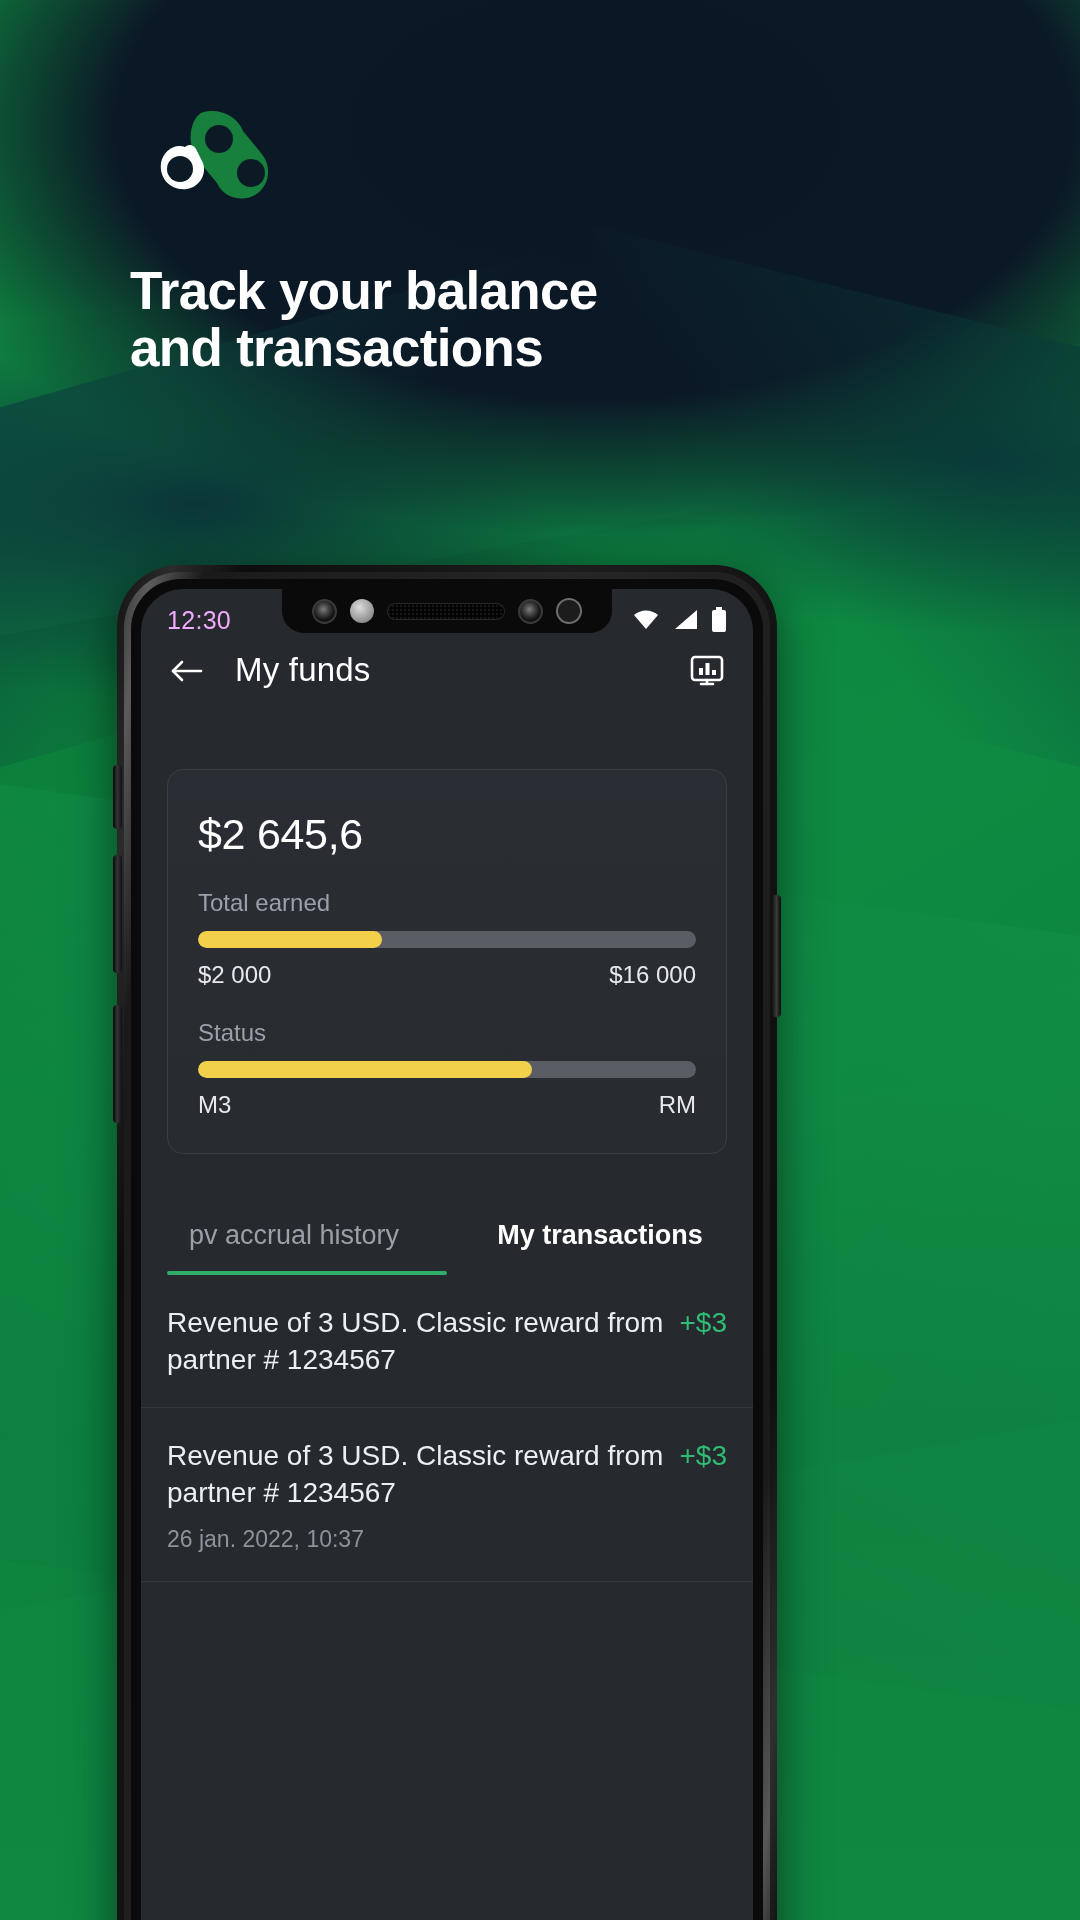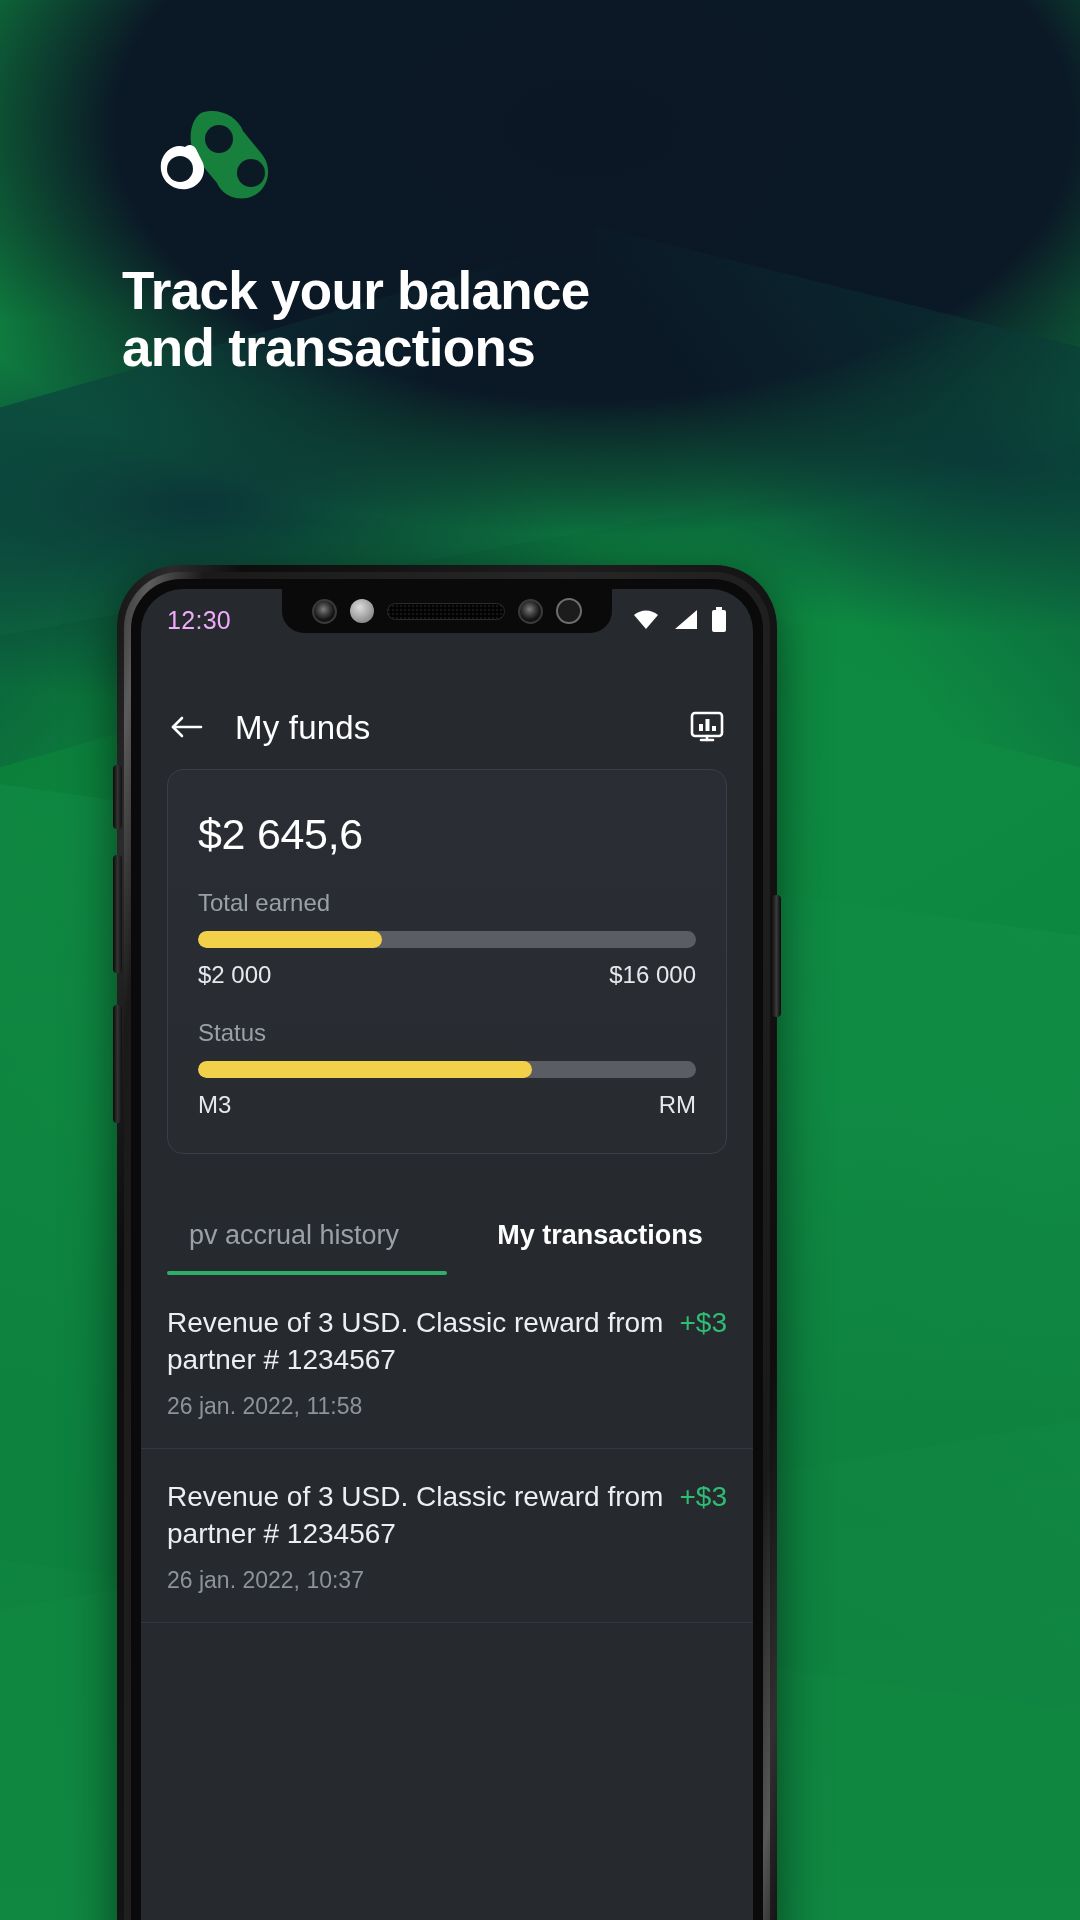--- a/index.html
+++ b/index.html
@@ -31,21 +31,21 @@
     transform:skewY(-16deg);}
   .bg-diag2{position:absolute;right:-10%;top:300px;width:55%;height:420px;
     background:linear-gradient(225deg, rgba(9,58,56,.7) 0%, rgba(9,58,56,0) 65%);
     transform:skewY(14deg);}
   .bg-soft-bottom{position:absolute;left:0;bottom:0;width:100%;height:820px;
     background:linear-gradient(180deg, rgba(12,120,60,0) 0%, rgba(13,126,62,.35) 40%, rgba(16,134,66,.55) 100%);}
 
   
   .hero{position:absolute;left:0;top:0;width:100%;z-index:5;}
   .logo{position:absolute;left:133px;top:105px;width:150px;height:100px;}
-  .headline{position:absolute;left:122px;top:262px;width:640px;
+  .headline{position:absolute;left:130px;top:262px;width:640px;
     color:#ffffff;font-size:53px;line-height:1.08;font-weight:bold;
     letter-spacing:-0.7px;}
   .headline .l2{display:block;}
 
   
   .phone{position:absolute;left:117px;top:565px;width:660px;height:1400px;z-index:10;}
   .phone-body{position:absolute;inset:0;border-radius:62px 62px 0 0;
     background:linear-gradient(100deg,#141414 0%,#2b2b2b 6%,#0d0d0d 14%,#1d1d1d 50%,#0e0e0e 88%,#303030 95%,#101010 100%);
     box-shadow:0 14px 50px rgba(0,0,0,.55);}
   .phone-rim{position:absolute;left:7px;top:7px;right:7px;bottom:0;border-radius:56px 56px 0 0;
@@ -78,21 +78,21 @@
   .sensor.plain{width:24px;height:24px;background:#b6b6b6;border:none;
     background:radial-gradient(circle at 40% 35%,#dcdcdc 0%,#9a9a9a 60%,#6e6e6e 100%);}
   .sensor.ring{width:26px;height:26px;background:#1c1c1c;border:2px solid #6e6e6e;}
   .speaker{width:118px;height:17px;border-radius:9px;
     background:repeating-linear-gradient(90deg,#4a4a4a 0 2px,#121212 2px 4px),
                repeating-linear-gradient(0deg,#4a4a4a 0 2px,#121212 2px 4px);
     background-blend-mode:multiply;border:1px solid #2a2a2a;box-sizing:border-box;}
   .status-right{margin-left:auto;display:flex;align-items:center;gap:11px;z-index:3;}
 
   
-  .appbar{display:flex;align-items:flex-end;height:96px;padding:0 26px;}
+  .appbar{display:flex;align-items:flex-start;height:96px;padding:0 26px;}
   .back-arrow{width:40px;height:40px;flex:none;}
   .appbar-title{font-size:33px;color:#fff;font-weight:400;margin-left:28px;letter-spacing:.2px;}
   .appbar-action{margin-left:auto;width:40px;height:40px;}
 
   
   .card{margin:22px 26px 0 26px;border:1px solid #3b3f45;border-radius:16px;
     background:linear-gradient(180deg,#2a2e34 0%,#282c31 100%);
     padding:30px 30px 34px 30px;}
   .card-label{font-size:24px;color:#b6bbc2;letter-spacing:.2px;}
   .card-amount{font-size:43px;color:#ffffff;font-weight:normal;margin-top:10px;letter-spacing:-.3px;}
@@ -237,21 +237,20 @@
           <div class="tab">pv accrual history</div>
           <div class="tab active">My transactions</div>
         </div>
         <div class="tab-underline"></div>
       </div>
 
       <div>
         <div class="tx">
           <div class="tx-main">
             <div class="tx-title">Revenue of 3 USD. Classic reward from partner # 1234567</div>
-            <div class="tx-date">26 jan. 2022, 11:58</div>
           </div>
           <div class="tx-amount">+$3</div>
         </div>
 
         <div class="tx">
           <div class="tx-main">
             <div class="tx-title">Revenue of 3 USD. Classic reward from partner # 1234567</div>
             <div class="tx-date">26 jan. 2022, 10:37</div>
           </div>
           <div class="tx-amount">+$3</div>

